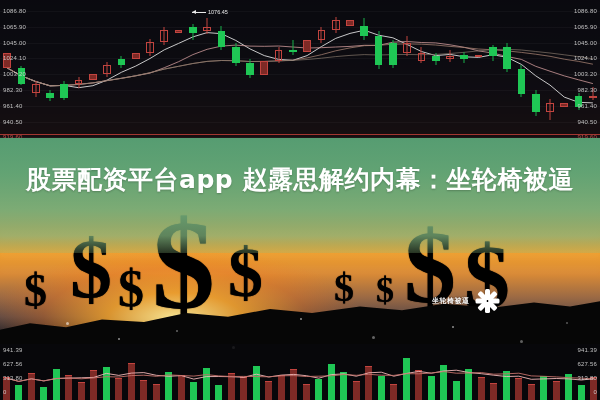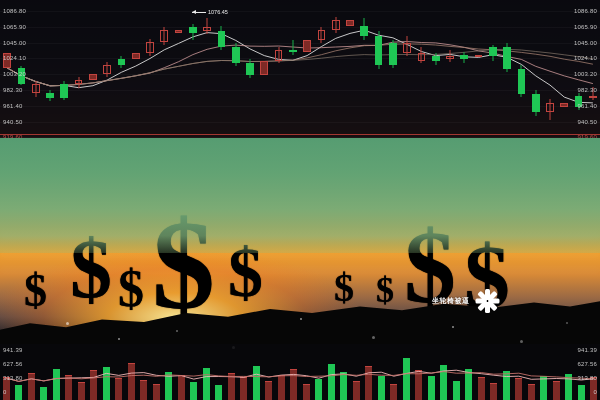--- a/index.html
+++ b/index.html
@@ -372,20 +372,21 @@
         <div class="axis-label axis-right" style="top: 102.8px;">961.40</div>
         <div class="axis-label axis-left" style="top: 118.6px;">940.50</div>
         <div class="axis-label axis-right" style="top: 118.6px;">940.50</div>
         <div class="axis-label axis-left low" style="top: 134.4px;">919.60</div>
         <div class="axis-label axis-right low" style="top: 134.4px;">919.60</div>
       </div>
   </div>
 
   <div class="greenband"></div>
   <div class="headline">
+    <span>股票配资平台app 赵露思解约内幕：坐轮椅被逼</span>
   </div>
 
   <div class="wm">
     <span class="wm-cn">坐轮椅被逼</span>
     <span class="wm-star" id="wm-star">
         <i style="transform: rotate(0deg);"></i>
         <i style="transform: rotate(45deg);"></i>
         <i style="transform: rotate(90deg);"></i>
         <i style="transform: rotate(135deg);"></i>
         <i style="transform: rotate(180deg);"></i>

